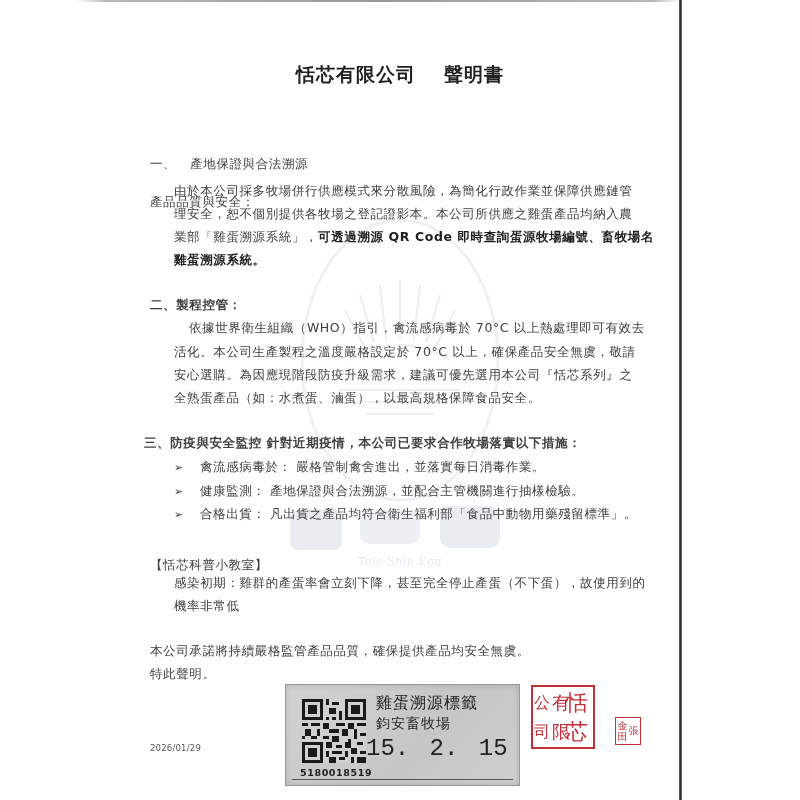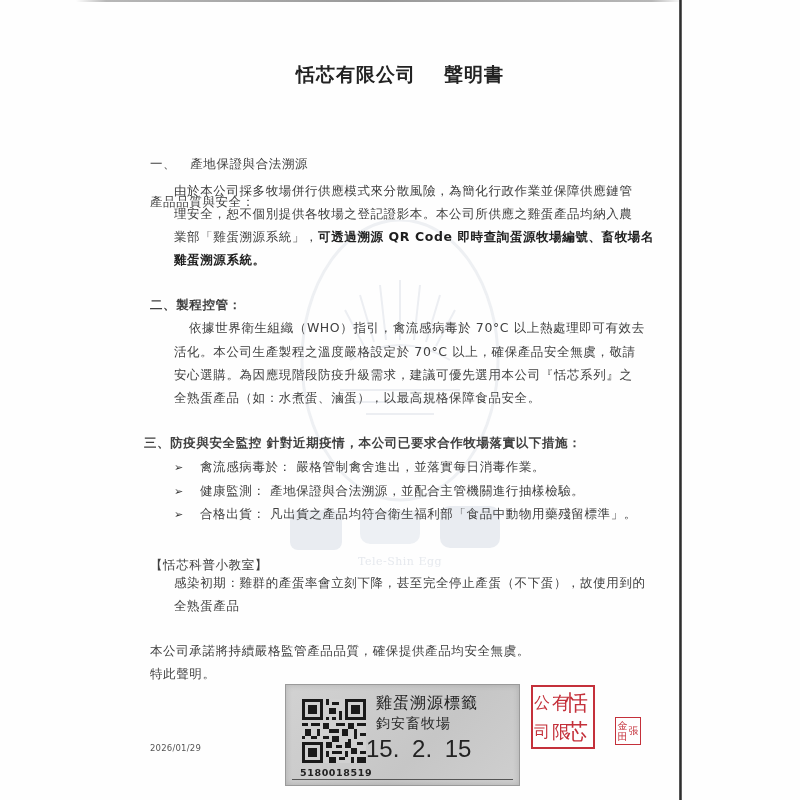--- a/index.html
+++ b/index.html
@@ -80,21 +80,21 @@
   .label-title {
     position: absolute; left: 90px; top: 8px;
     font-size: 16px; color: #222; letter-spacing: 1px;
   }
   .label-farm {
     position: absolute; left: 90px; top: 30px;
     font-size: 14px; color: #2a2a2a; letter-spacing: 1px;
   }
   .label-date {
     position: absolute; left: 80px; top: 50px;
-    font-family: Liberation Sans, sans-serif;
+    font-family: Liberation Mono, monospace;
     font-size: 24px; color: #222; letter-spacing: 0px;
     word-spacing: 6px;
   }
   .label-code {
     position: absolute; left: 14px; top: 82px;
     font-size: 9.5px; color: #222; letter-spacing: 0.6px; font-weight: bold;
   }
 
   
   .seal-big {
@@ -177,21 +177,21 @@
   </div>
   <div class="line" style="left:174px; top:483px;">
     <span class="bullet">➢</span><span>健康監測：  產地保證與合法溯源，並配合主管機關進行抽樣檢驗。</span>
   </div>
   <div class="line" style="left:174px; top:506px;">
     <span class="bullet">➢</span><span>合格出貨：  凡出貨之產品均符合衛生福利部「食品中動物用藥殘留標準」。</span>
   </div>
 
   <div class="line" style="left:150px; top:525px;margin-top:32px;">【恬芯科普小教室】</div>
   <div class="line" style="left:174px; top:575px;">感染初期：雞群的產蛋率會立刻下降，甚至完全停止產蛋（不下蛋），故使用到的</div>
-  <div class="line" style="left:174px; top:598px;">全熟蛋產品</div>
+  <div class="line" style="left:174px; top:598px;">機率非常低</div>
 
   <div class="line" style="left:150px; top:643px;">本公司承諾將持續嚴格監管產品品質，確保提供產品均安全無虞。</div>
   <div class="line" style="left:150px; top:666px;">特此聲明。</div>
 
   <div class="date">2026/01/29</div>
 
   <div class="label">
     <div class="qr">
       <svg viewBox="0 0 21 21" shape-rendering="crispEdges">
         <rect width="21" height="21" fill="#d0d0d0"></rect>

